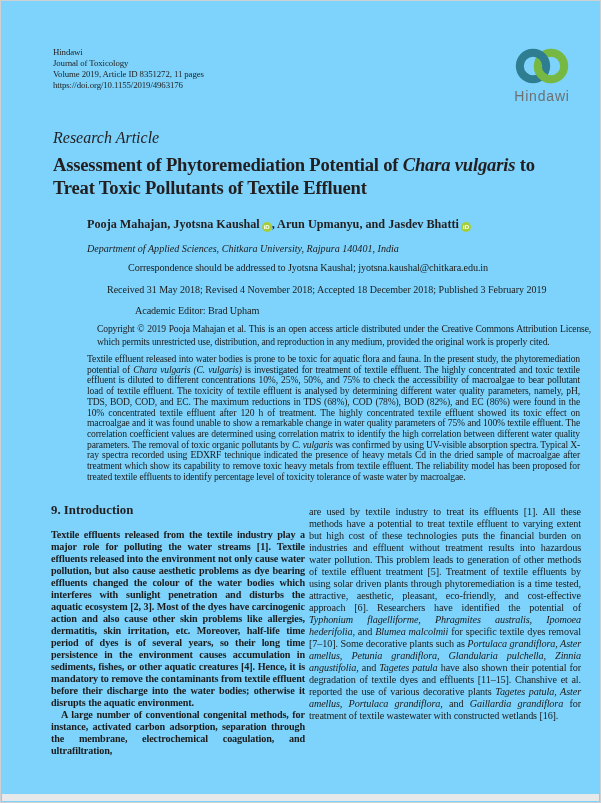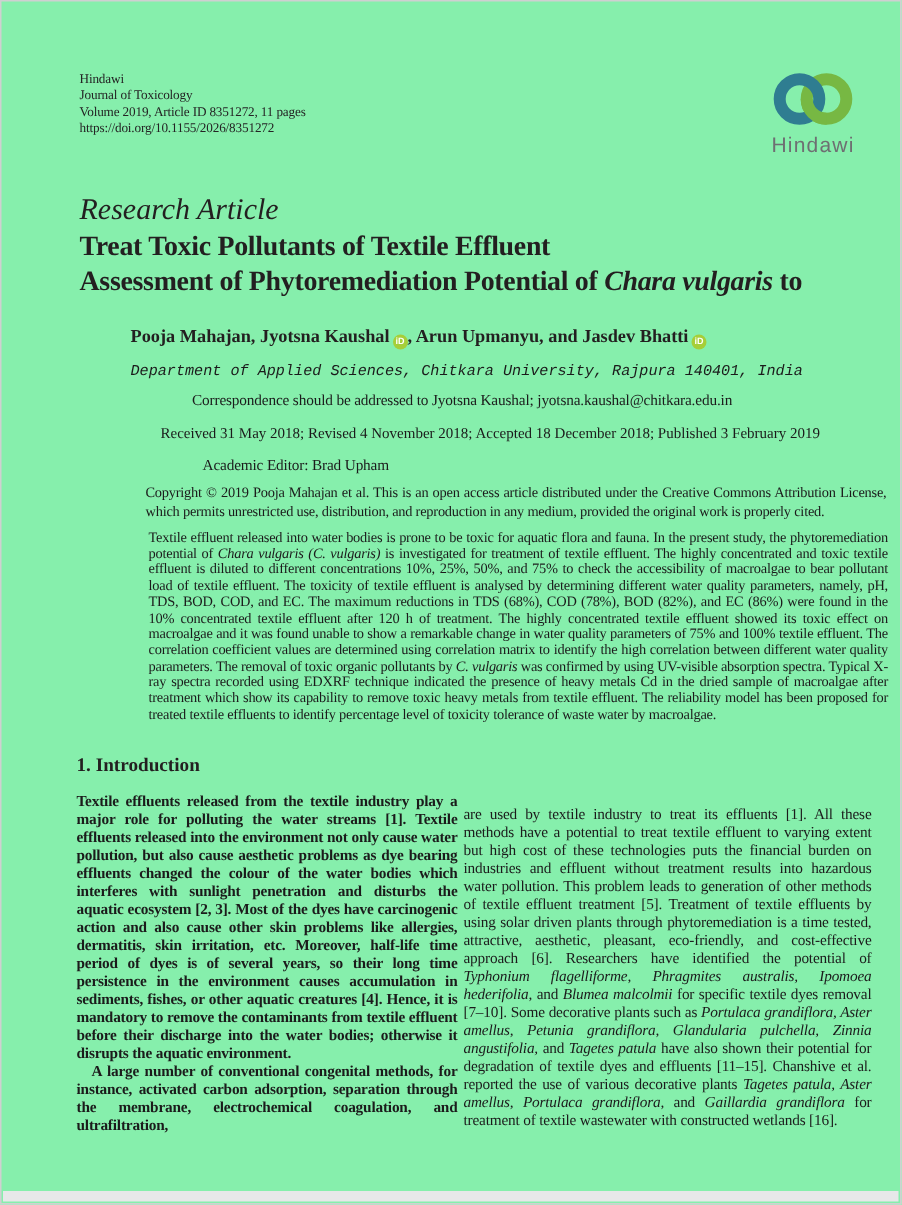--- a/index.html
+++ b/index.html
@@ -2,107 +2,107 @@
 <html><head>
 <meta charset="utf-8">
 <style>
   html,body{margin:0;padding:0;}
   body{
     width:601px;height:803px;position:relative;background:#f4f4f4;
     font-family:"Liberation Serif", serif;color:#1b1b1b;
   }
   .page{
     position:absolute;left:0;top:0;width:601px;height:803px;
-    background:#86efac;border:1px solid #cfd0d1;box-sizing:border-box;overflow:hidden;
+    background:#7dd3fc;border:1px solid #cfd0d1;box-sizing:border-box;overflow:hidden;
   }
   .bottom-band{position:absolute;left:1px;right:1px;bottom:1px;height:7px;background:#e7e8e9;}
   .abs{position:absolute;}
   
   .journal-info{left:52px;top:46px;font-size:8.8px;line-height:11px;letter-spacing:-0.1px;color:#242424;}
   .logo{left:503px;top:44px;width:76px;text-align:center;}
   .logo svg{display:block;margin:0 auto;}
   .logo-text{margin-top:1px;font-family:"Liberation Sans", sans-serif;font-size:14px;
     letter-spacing:0.8px;color:#6e6f72;}
   
-  .kind{left:52px;top:128px;font-style:italic;font-size:20px;color:#231f20;}
+  .kind{left:52px;top:128px;font-style:italic;font-size:16px;color:#231f20;}
   .title{left:52px;top:153px;width:530px;font-size:18.6px;line-height:22.5px;
     font-weight:bold;color:#231f20;letter-spacing:-0.2px;}
   .title .tline{white-space:nowrap;display:block;}
   .byline{left:86px;top:216px;font-size:12.2px;font-weight:bold;color:#231f20;white-space:nowrap;}
-  .affiliation{left:86px;top:242px;font-style:italic;font-size:10.1px;font-family:Liberation Mono, monospace;}
+  .affiliation{left:86px;top:242px;font-style:italic;font-size:10.1px;}
   .fm-line{left:86px;font-size:10.2px;letter-spacing:-0.1px;white-space:nowrap;}
   .correspondence{top:261px;margin-left:41px;}
   .history{top:283px;font-family:Liberation Serif, serif;font-size:10px;letter-spacing:0;padding-left:20px;}
   .editor{top:304px;margin-left:48px;}
   .copyright{left:96px;top:322px;width:494px;font-size:9.6px;line-height:12.6px;
     letter-spacing:-0.15px;text-align:justify;}
   .abstract{left:86px;top:353px;width:493px;font-size:9.6px;line-height:10.7px;
-    letter-spacing:-0.15px;text-align:justify;margin-left:12px;}
+    letter-spacing:-0.15px;text-align:justify;}
   
   .intro-heading{left:50px;top:502px;font-size:12.8px;font-weight:bold;color:#231f20;}
   .col{font-size:10.2px;line-height:12px;letter-spacing:-0.12px;text-align:justify;}
   .col p{margin:0;}
   .col p.indent{text-indent:10px;}
   .col-left{left:50px;top:528px;width:254px;font-weight:bold;}
-  .col-right{left:308px;top:505px;width:272px;margin-top:32px;}
+  .col-right{left:308px;top:505px;width:272px;}
   em{font-style:italic;}
   
   .orcid{
     display:inline-block;width:10px;height:10px;border-radius:50%;
     background:#a6ce39;color:#ffffff;font-family:"Liberation Sans", sans-serif;
     font-size:6px;font-weight:bold;line-height:10px;text-align:center;
     vertical-align:-1px;margin-left:2px;
   }
 </style>
 </head>
 <body>
 
 <div class="page">
 
   <div class="abs journal-info">
     <div>Hindawi</div>
     <div>Journal of Toxicology</div>
     <div>Volume 2019, Article ID 8351272, 11 pages</div>
-    <div>https://doi.org/10.1155/2026/8351272</div>
+    <div>https://doi.org/10.1155/2019/4963176</div>
   </div>
 
   <div class="abs logo">
     <svg width="64" height="42" viewBox="0 0 64 42">
       <circle cx="41" cy="21" r="13.2" fill="none" stroke-width="8" stroke="#77b843"></circle>
       <circle cx="23" cy="21" r="13.2" fill="none" stroke-width="8" stroke="#2f7d91"></circle>
       <path d="M 27.8 21 A 13.2 13.2 0 0 0 41 34.2" fill="none" stroke-width="8" stroke="#77b843"></path>
     </svg>
     <div class="logo-text">Hindawi</div>
   </div>
 
   <div class="abs kind">Research Article</div>
 
   <h1 class="abs title" style="margin:0;">
+    <span class="tline"><span>Assessment of Phytoremediation Potential of </span><em>Chara vulgaris</em><span> to</span></span>
     <span class="tline">Treat Toxic Pollutants of Textile Effluent</span>
-    <span class="tline"><span>Assessment of Phytoremediation Potential of </span><em>Chara vulgaris</em><span> to</span></span>
   </h1>
 
   <div class="abs byline"><span>Pooja Mahajan</span><span>, </span><span>Jyotsna Kaushal</span><span class="orcid">iD</span><span>, </span><span>Arun Upmanyu</span><span>, and </span><span>Jasdev Bhatti</span><span class="orcid">iD</span>
   </div>
 
   <div class="abs affiliation">Department of Applied Sciences, Chitkara University, Rajpura 140401, India</div>
 
   <div class="abs fm-line correspondence"><span>Correspondence should be addressed to Jyotsna Kaushal; </span><span>jyotsna.kaushal@chitkara.edu.in</span>
   </div>
 
   <div class="abs fm-line history">Received 31 May 2018; Revised 4 November 2018; Accepted 18 December 2018; Published 3 February 2019</div>
 
   <div class="abs fm-line editor">Academic Editor: Brad Upham</div>
 
   <div class="abs copyright">Copyright © 2019 Pooja Mahajan et al. This is an open access article distributed under the Creative Commons Attribution License, which permits unrestricted use, distribution, and reproduction in any medium, provided the original work is properly cited.</div>
 
   <div class="abs abstract"><span>Textile effluent released into water bodies is prone to be toxic for aquatic flora and fauna. In the present study, the phytoremediation potential of </span><em>Chara vulgaris (C. vulgaris)</em><span> is investigated for treatment of textile effluent. The highly concentrated and toxic textile effluent is diluted to different concentrations 10%, 25%, 50%, and 75% to check the accessibility of macroalgae to bear pollutant load of textile effluent. The toxicity of textile effluent is analysed by determining different water quality parameters, namely, pH, TDS, BOD, COD, and EC. The maximum reductions in TDS (68%), COD (78%), BOD (82%), and EC (86%) were found in the 10% concentrated textile effluent after 120 h of treatment. The highly concentrated textile effluent showed its toxic effect on macroalgae and it was found unable to show a remarkable change in water quality parameters of 75% and 100% textile effluent. The correlation coefficient values are determined using correlation matrix to identify the high correlation between different water quality parameters. The removal of toxic organic pollutants by </span><em>C. vulgaris</em><span> was confirmed by using UV-visible absorption spectra. Typical X-ray spectra recorded using EDXRF technique indicated the presence of heavy metals Cd in the dried sample of macroalgae after treatment which show its capability to remove toxic heavy metals from textile effluent. The reliability model has been proposed for treated textile effluents to identify percentage level of toxicity tolerance of waste water by macroalgae.</span>
   </div>
 
-  <div class="abs intro-heading">1. Introduction</div>
+  <div class="abs intro-heading">9. Introduction</div>
 
   <div class="abs col col-left">
     <p>Textile effluents released from the textile industry play a major role for polluting the water streams [1]. Textile effluents released into the environment not only cause water pollution, but also cause aesthetic problems as dye bearing effluents changed the colour of the water bodies which interferes with sunlight penetration and disturbs the aquatic ecosystem [2, 3]. Most of the dyes have carcinogenic action and also cause other skin problems like allergies, dermatitis, skin irritation, etc. Moreover, half-life time period of dyes is of several years, so their long time persistence in the environment causes accumulation in sediments, fishes, or other aquatic creatures [4]. Hence, it is mandatory to remove the contaminants from textile effluent before their discharge into the water bodies; otherwise it disrupts the aquatic environment.</p>
     <p class="indent">A large number of conventional congenital methods, for instance, activated carbon adsorption, separation through the membrane, electrochemical coagulation, and ultrafiltration,</p>
   </div>
 
   <div class="abs col col-right">
     <p><span>are used by textile industry to treat its effluents [1]. All these methods have a potential to treat textile effluent to varying extent but high cost of these technologies puts the financial burden on industries and effluent without treatment results into hazardous water pollution. This problem leads to generation of other methods of textile effluent treatment [5]. Treatment of textile effluents by using solar driven plants through phytoremediation is a time tested, attractive, aesthetic, pleasant, eco-friendly, and cost-effective approach [6]. Researchers have identified the potential of </span><em>Typhonium flagelliforme, Phragmites australis, Ipomoea hederifolia,</em><span> and </span><em>Blumea malcolmii</em><span> for specific textile dyes removal [7–10]. Some decorative plants such as </span><em>Portulaca grandiflora, Aster amellus, Petunia grandiflora, Glandularia pulchella, Zinnia angustifolia,</em><span> and </span><em>Tagetes patula</em><span> have also shown their potential for degradation of textile dyes and effluents [11–15]. Chanshive et al. reported the use of various decorative plants </span><em>Tagetes patula, Aster amellus, Portulaca grandiflora,</em><span> and </span><em>Gaillardia grandiflora</em><span> for treatment of textile wastewater with constructed wetlands [16].</span>
     </p>
   </div>

